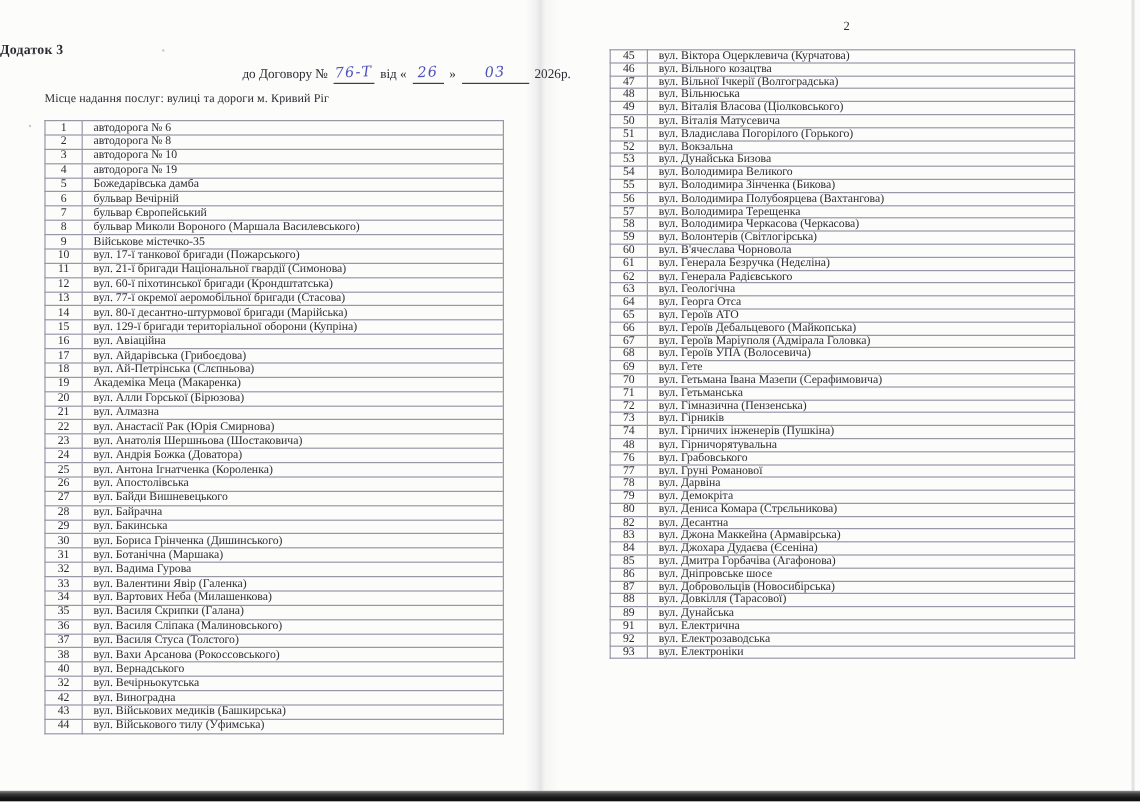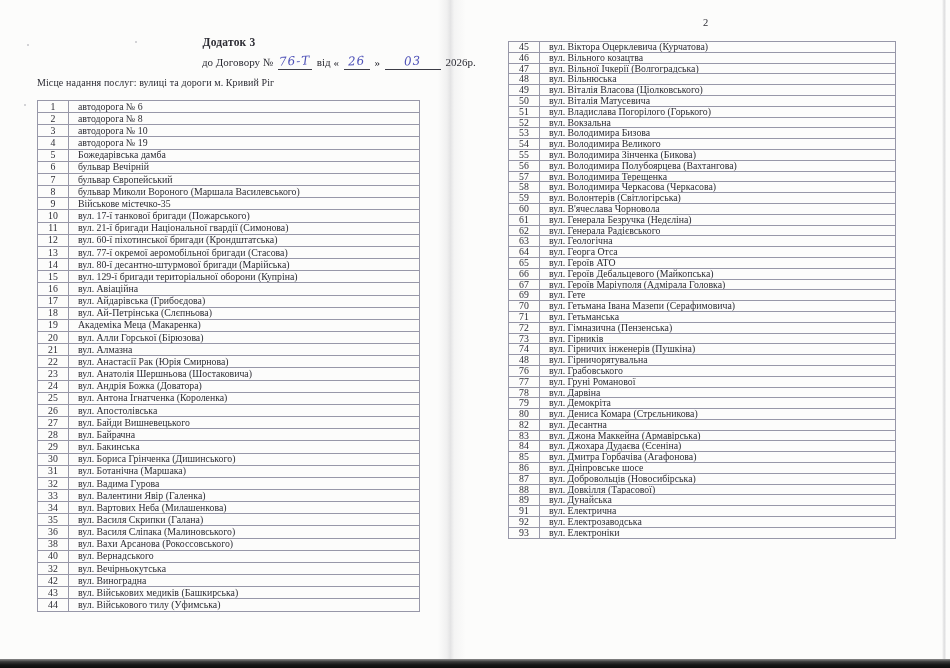--- a/index.html
+++ b/index.html
@@ -24,21 +24,21 @@
     position:absolute;top:0;bottom:9px;left:942px;width:4px;
     background:linear-gradient(90deg,rgba(110,110,120,0) 0%,rgba(110,110,120,0.22) 55%,rgba(110,110,120,0.05) 100%);
   }
   .bottom-strip{
     position:absolute;left:0;right:0;bottom:0;height:9px;
     background:linear-gradient(180deg,#8a8a8a 0%,#3a3a3a 30%,#161616 65%,#0d0d0d 100%);
   }
   .speck{position:absolute;width:2px;height:2px;border-radius:50%;background:#9a9aa2;opacity:.55;}
 
   .appendix-title{
-    position:absolute;top:36px;left:0;width:458px;text-align:center;
+    position:absolute;top:36px;left:0;width:458px;text-align:left;
     font-weight:bold;font-size:11.5px;letter-spacing:.2px;font-family:Liberation Serif, serif;
   }
   .contract-line{
     position:absolute;top:56px;left:202px;font-size:11px;white-space:nowrap;
   }
   .contract-line .gap{display:inline-block;width:2px;}
   .hw-slot{
     display:inline-block;border-bottom:1px solid #3c3c46;text-align:center;
     height:13px;vertical-align:baseline;
   }
@@ -229,20 +229,24 @@
           </tr>
           <tr>
             <td class="num">35</td>
             <td class="street">вул. Василя Скрипки (Галана)</td>
           </tr>
           <tr>
             <td class="num">36</td>
             <td class="street">вул. Василя Сліпака (Малиновського)</td>
           </tr>
           <tr>
+            <td class="num">37</td>
+            <td class="street">вул. Василя Стуса (Толстого)</td>
+          </tr>
+          <tr>
             <td class="num">38</td>
             <td class="street">вул. Вахи Арсанова (Рокоссовського)</td>
           </tr>
           <tr>
             <td class="num">40</td>
             <td class="street">вул. Вернадського</td>
           </tr>
           <tr>
             <td class="num">32</td>
             <td class="street">вул. Вечірньокутська</td>
@@ -295,21 +299,21 @@
           <tr>
             <td class="num">51</td>
             <td class="street">вул. Владислава Погорілого (Горького)</td>
           </tr>
           <tr>
             <td class="num">52</td>
             <td class="street">вул. Вокзальна</td>
           </tr>
           <tr>
             <td class="num">53</td>
-            <td class="street">вул. Володимира Бизова</td>
+            <td class="street">вул. Дунайська Бизова</td>
           </tr>
           <tr>
             <td class="num">54</td>
             <td class="street">вул. Володимира Великого</td>
           </tr>
           <tr>
             <td class="num">55</td>
             <td class="street">вул. Володимира Зінченка (Бикова)</td>
           </tr>
           <tr>
@@ -352,20 +356,24 @@
             <td class="num">65</td>
             <td class="street">вул. Героїв АТО</td>
           </tr>
           <tr>
             <td class="num">66</td>
             <td class="street">вул. Героїв Дебальцевого (Майкопська)</td>
           </tr>
           <tr>
             <td class="num">67</td>
             <td class="street">вул. Героїв Маріуполя (Адмірала Головка)</td>
+          </tr>
+          <tr>
+            <td class="num">68</td>
+            <td class="street">вул. Героїв УПА (Волосевича)</td>
           </tr>
           <tr>
             <td class="num">69</td>
             <td class="street">вул. Гете</td>
           </tr>
           <tr>
             <td class="num">70</td>
             <td class="street">вул. Гетьмана Івана Мазепи (Серафимовича)</td>
           </tr>
           <tr>

